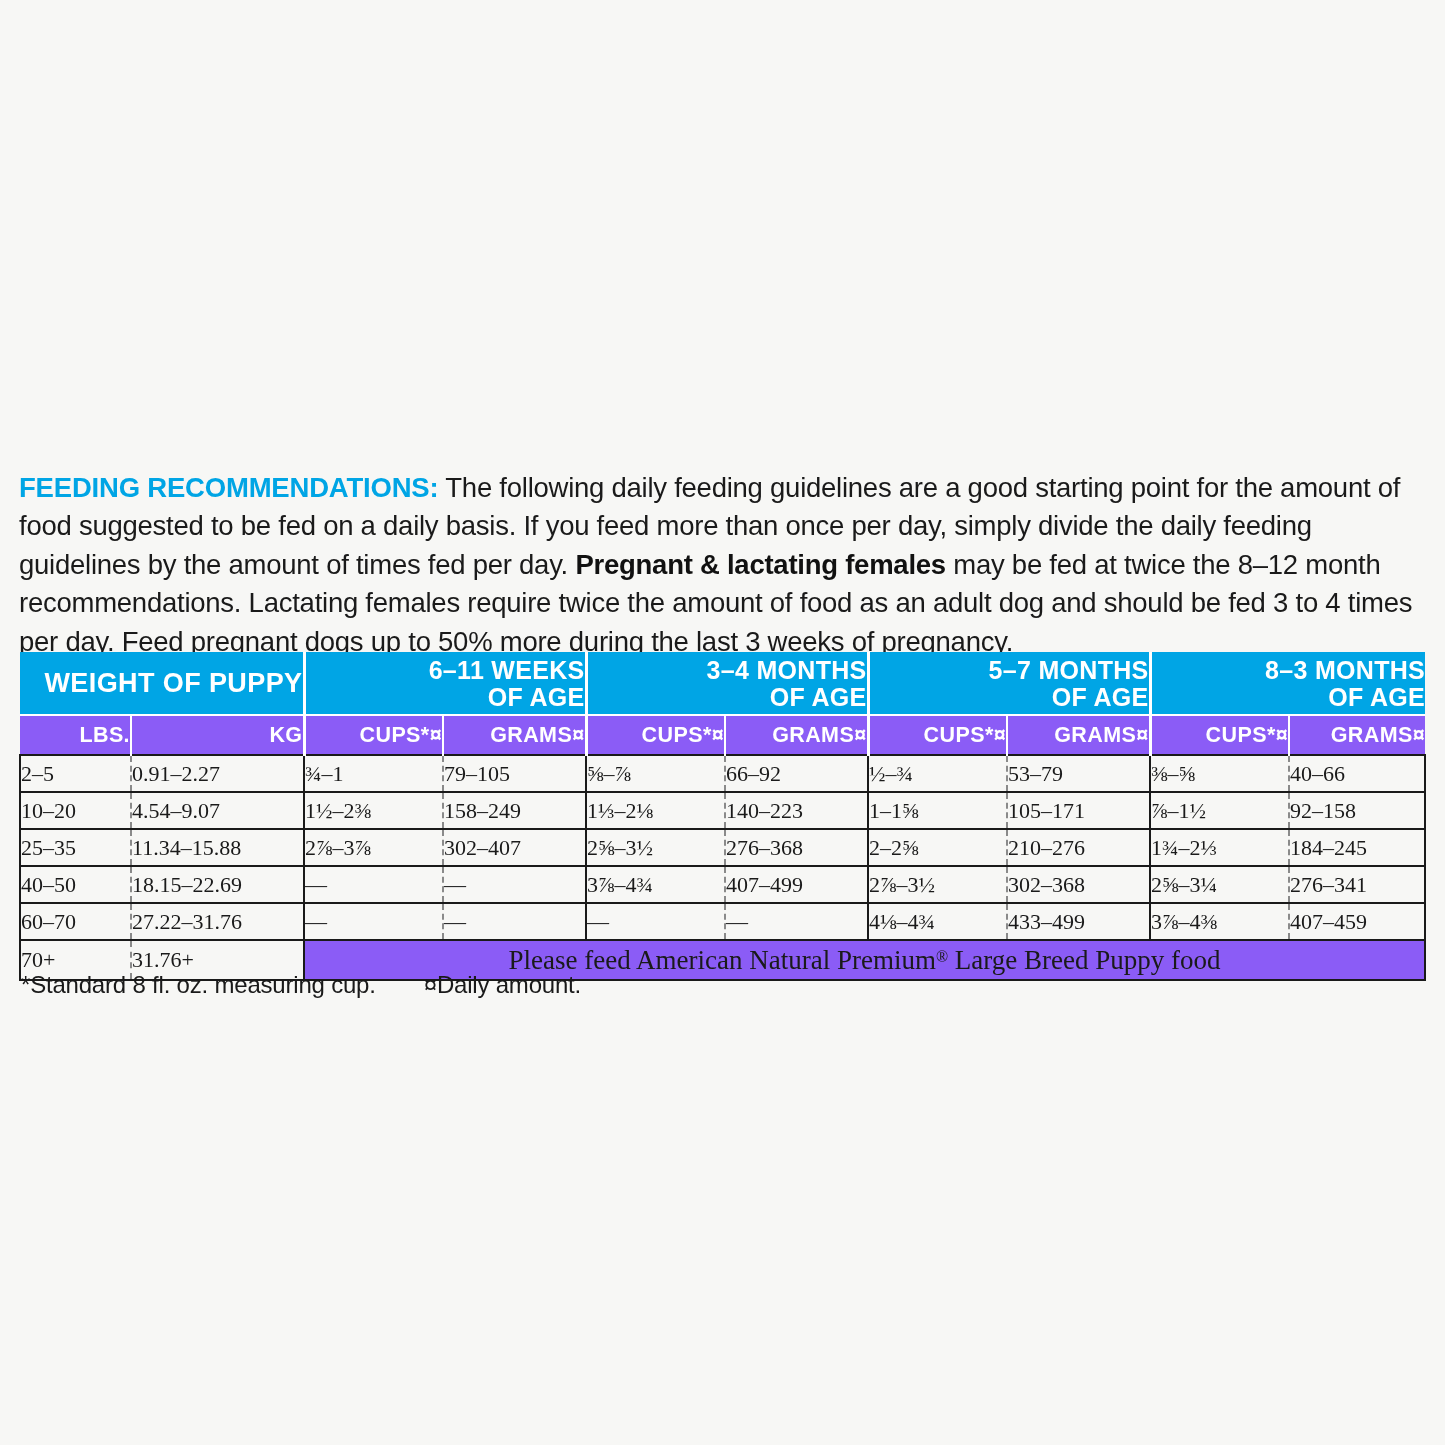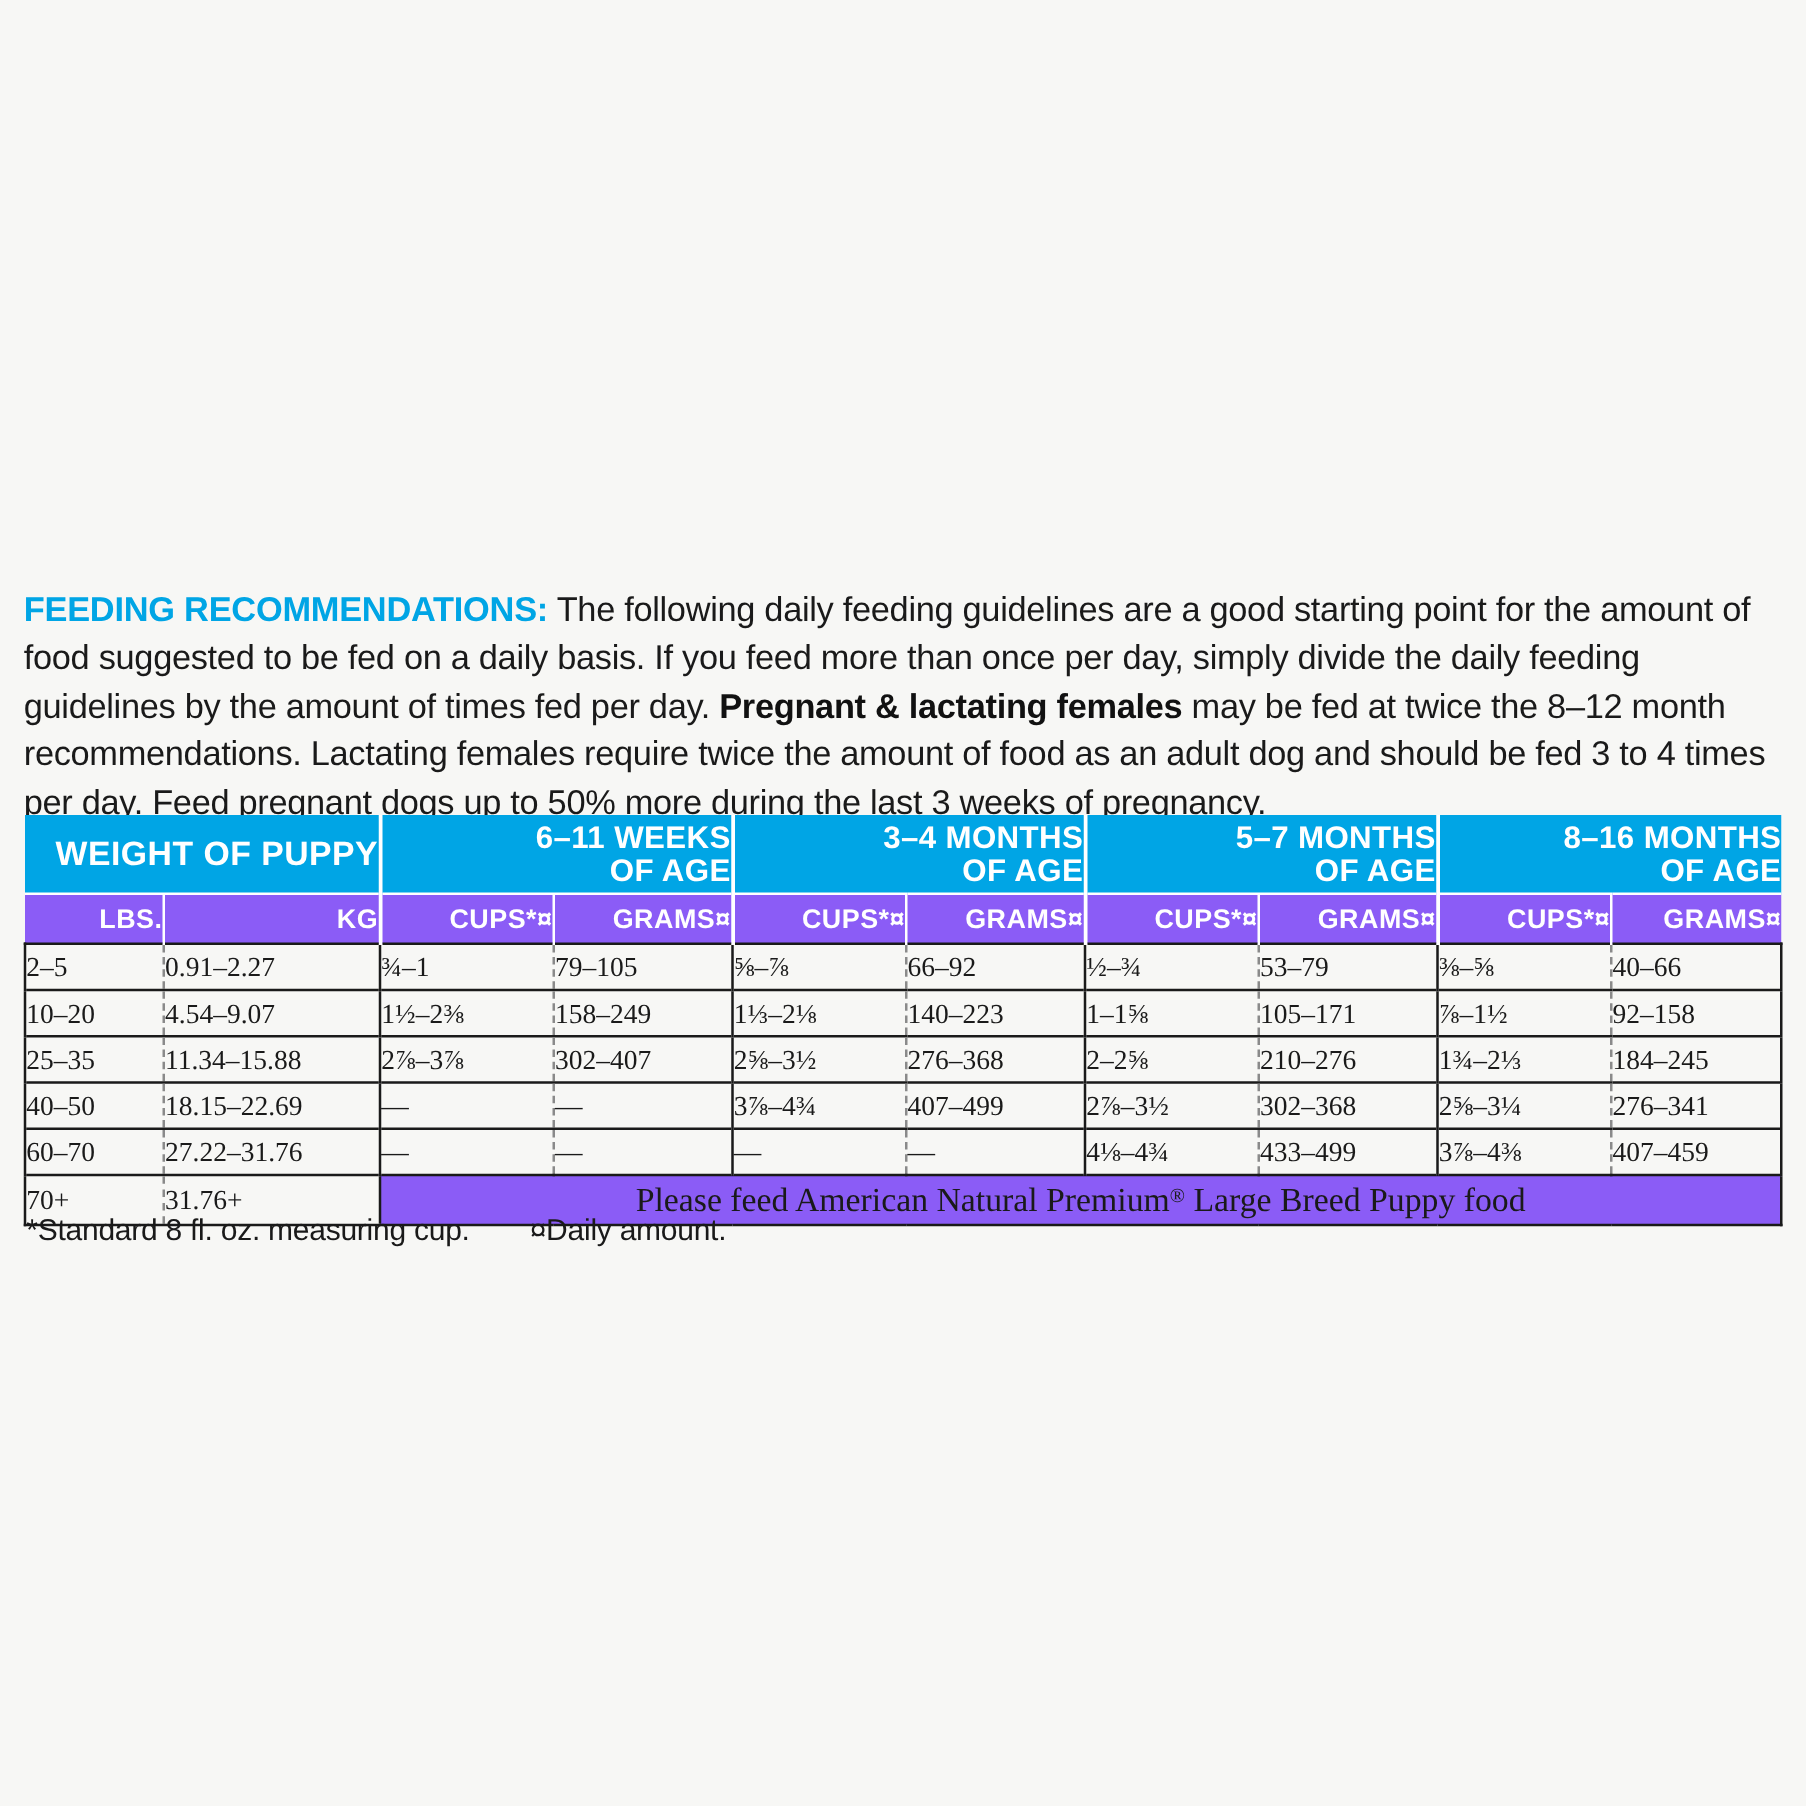--- a/index.html
+++ b/index.html
@@ -177,21 +177,21 @@
         </th>
         <th class="hdr-band vsep-group-h" colspan="2">
           <span>3–4 MONTHS</span>
           <span class="sub">OF AGE</span>
         </th>
         <th class="hdr-band vsep-group-h" colspan="2">
           <span>5–7 MONTHS</span>
           <span class="sub">OF AGE</span>
         </th>
         <th class="hdr-band vsep-group-h" colspan="2">
-          <span>8–16 MONTHS</span>
+          <span>8–3 MONTHS</span>
           <span class="sub">OF AGE</span>
         </th>
       </tr>
       <tr>
         <th class="hdr-sub hdr-rowline">LBS.</th>
         <th class="hdr-sub hdr-rowline vsep-inner-h">KG</th>
 
         <th class="hdr-sub hdr-rowline vsep-group-h">CUPS*¤</th>
         <th class="hdr-sub hdr-rowline vsep-inner-h">GRAMS¤</th>
 

